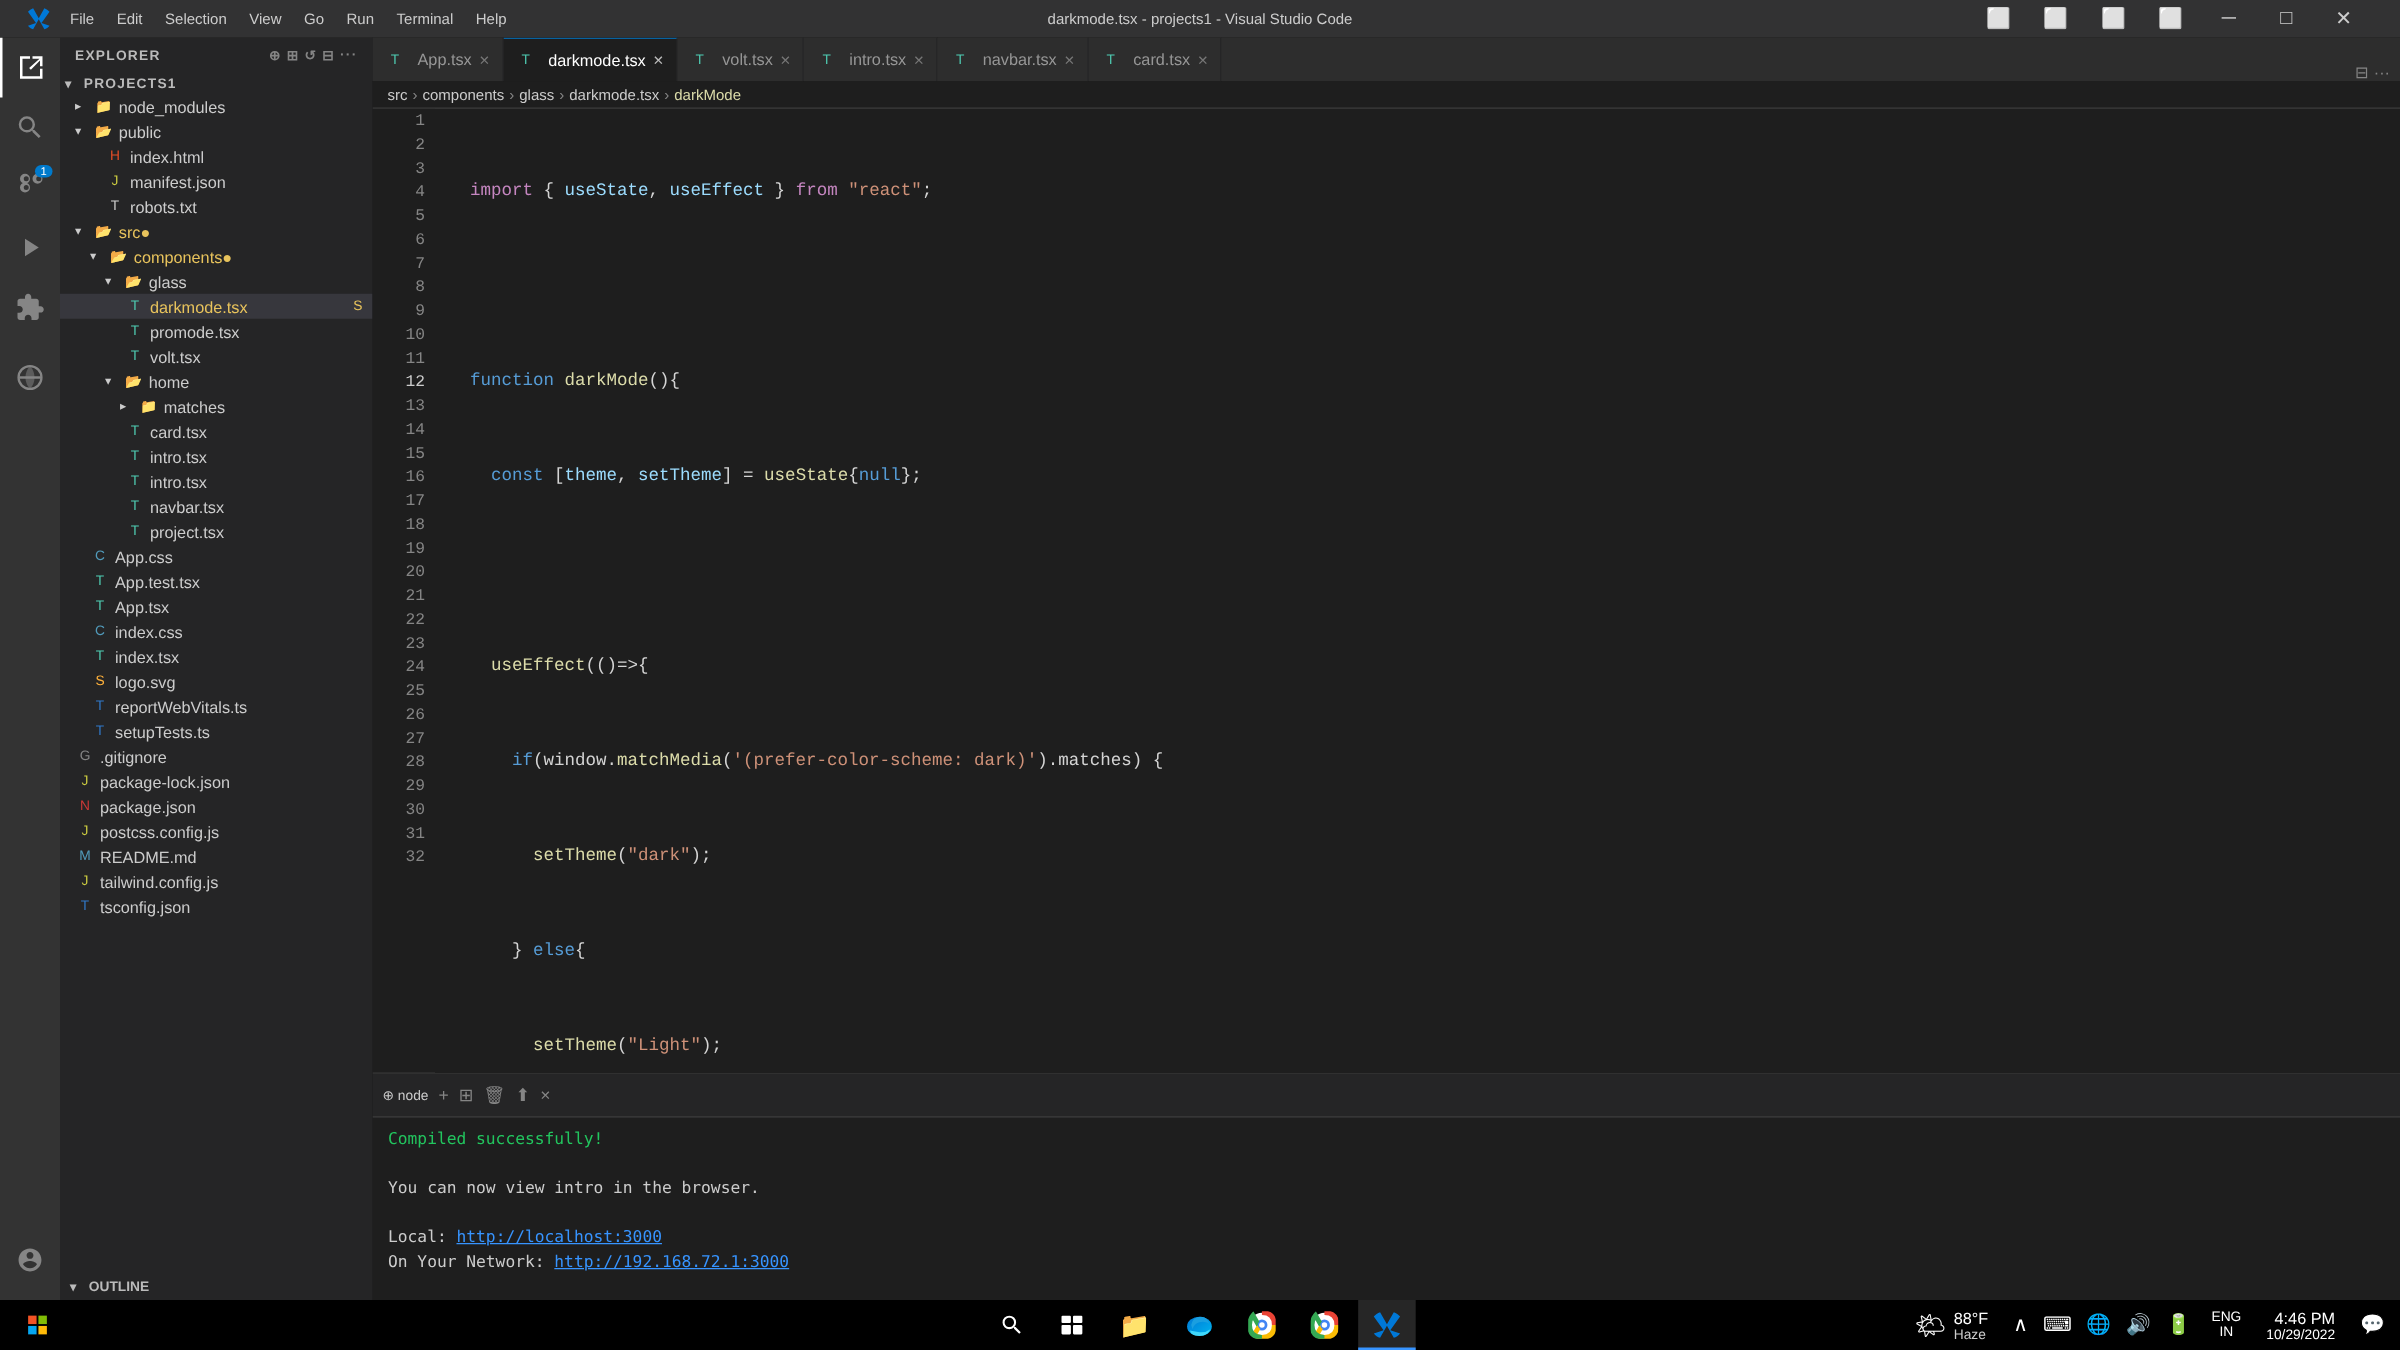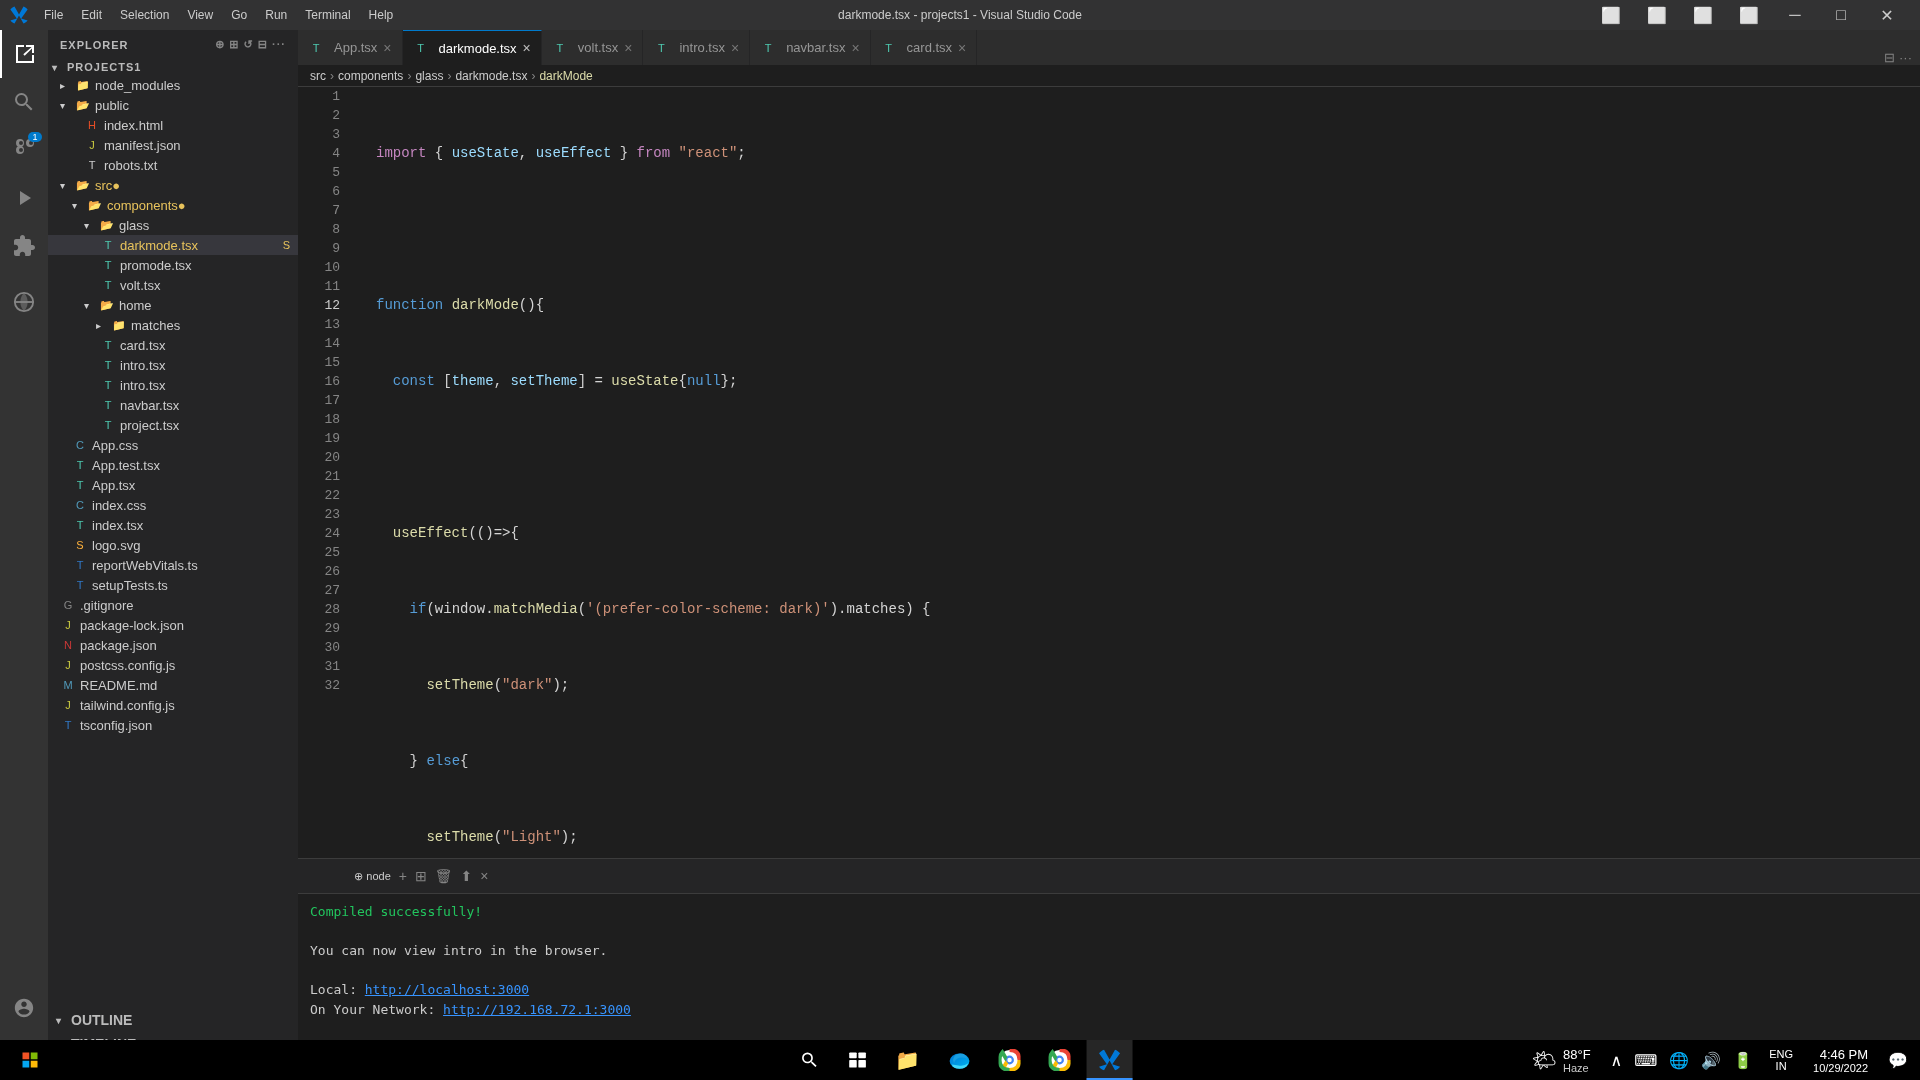--- a/index.html
+++ b/index.html
@@ -5,21 +5,21 @@
     * { margin: 0; padding: 0; box-sizing: border-box; }
     body { width: 1920px; height: 1080px; overflow: hidden; font-family: 'Segoe UI', sans-serif; background: #1e1e1e; color: #cccccc; font-size: 13px; }
 
     
     #titlebar {
       height: 30px;
       background: #323233;
       display: flex;
       align-items: center;
       justify-content: space-between;
-      padding: 0 10px;
+      padding: 0 22px;
       gap: 12px;
       -webkit-app-region: drag;
     }
     #titlebar-left { display: flex; align-items: center; gap: 8px; }
     #titlebar-logo { width: 18px; height: 18px; }
     #titlebar-menu { display: flex; gap: 2px; }
     .menu-item { padding: 3px 8px; font-size: 12px; color: #cccccc; cursor: pointer; border-radius: 3px; }
     #titlebar-title { color: #cccccc; font-size: 12px; position: absolute; left: 50%; transform: translateX(-50%); }
     #titlebar-controls { display: flex; gap: 0; }
     .title-btn { width: 46px; height: 30px; background: transparent; border: none; color: #cccccc; font-size: 16px; cursor: pointer; display: flex; align-items: center; justify-content: center; }
@@ -213,21 +213,21 @@
     #panel-tabs-left { display: flex; }
     .panel-tab {
       padding: 6px 12px;
       font-size: 12px;
       color: #969696;
       cursor: pointer;
       border-bottom: 1px solid transparent;
     }
     .panel-tab.active { color: #ffffff; border-bottom: 1px solid #ffffff; }
     .panel-tab .badge { background: #007acc; color: white; font-size: 9px; border-radius: 8px; padding: 1px 5px; margin-left: 4px; }
-    #panel-controls { display: flex; align-items: center; gap: 8px; color: #858585; font-size: 14px; margin-left: 48px; }
+    #panel-controls { display: flex; align-items: center; gap: 8px; color: #858585; font-size: 14px; }
     #panel-content { flex: 1; padding: 8px 12px; overflow-y: auto; font-family: 'Consolas', monospace; font-size: 13px; line-height: 1.5; }
     .terminal-green { color: #22c55e; }
     .terminal-link { color: #3794ff; text-decoration: underline; cursor: pointer; }
     .terminal-white { color: #cccccc; }
 
     
     #statusbar {
       height: 22px;
       background: #007acc;
       display: flex;
@@ -267,21 +267,21 @@
     .time-display .date { font-size: 11px; }
     .taskbar-right-icons { display: flex; align-items: center; gap: 4px; }
     .taskbar-right-icon { padding: 0 4px; cursor: pointer; font-size: 16px; color: #ffffff; }
 
     
     ::-webkit-scrollbar { width: 8px; height: 8px; }
     ::-webkit-scrollbar-track { background: #1e1e1e; }
     ::-webkit-scrollbar-thumb { background: #424242; }
 
     #sidebar-bottom { display: flex; flex-direction: column; margin-top: auto; }
-    .outline-section-header { padding: 4px 8px; font-size: 14px; font-weight: bold; color: #bbbbbb; text-transform: uppercase; display: flex; align-items: center; cursor: pointer; }
+    .outline-section-header { padding: 4px 8px; font-size: 11px; font-weight: bold; color: #bbbbbb; text-transform: uppercase; display: flex; align-items: center; cursor: pointer; }
     .outline-section-header .chevron { font-size: 10px; }
   </style>
 </head>
 <body>
 
 <div id="app">
 
   <div id="titlebar">
     <div id="titlebar-left">
       <svg id="titlebar-logo" viewBox="0 0 100 100" xmlns="http://www.w3.org/2000/svg">

